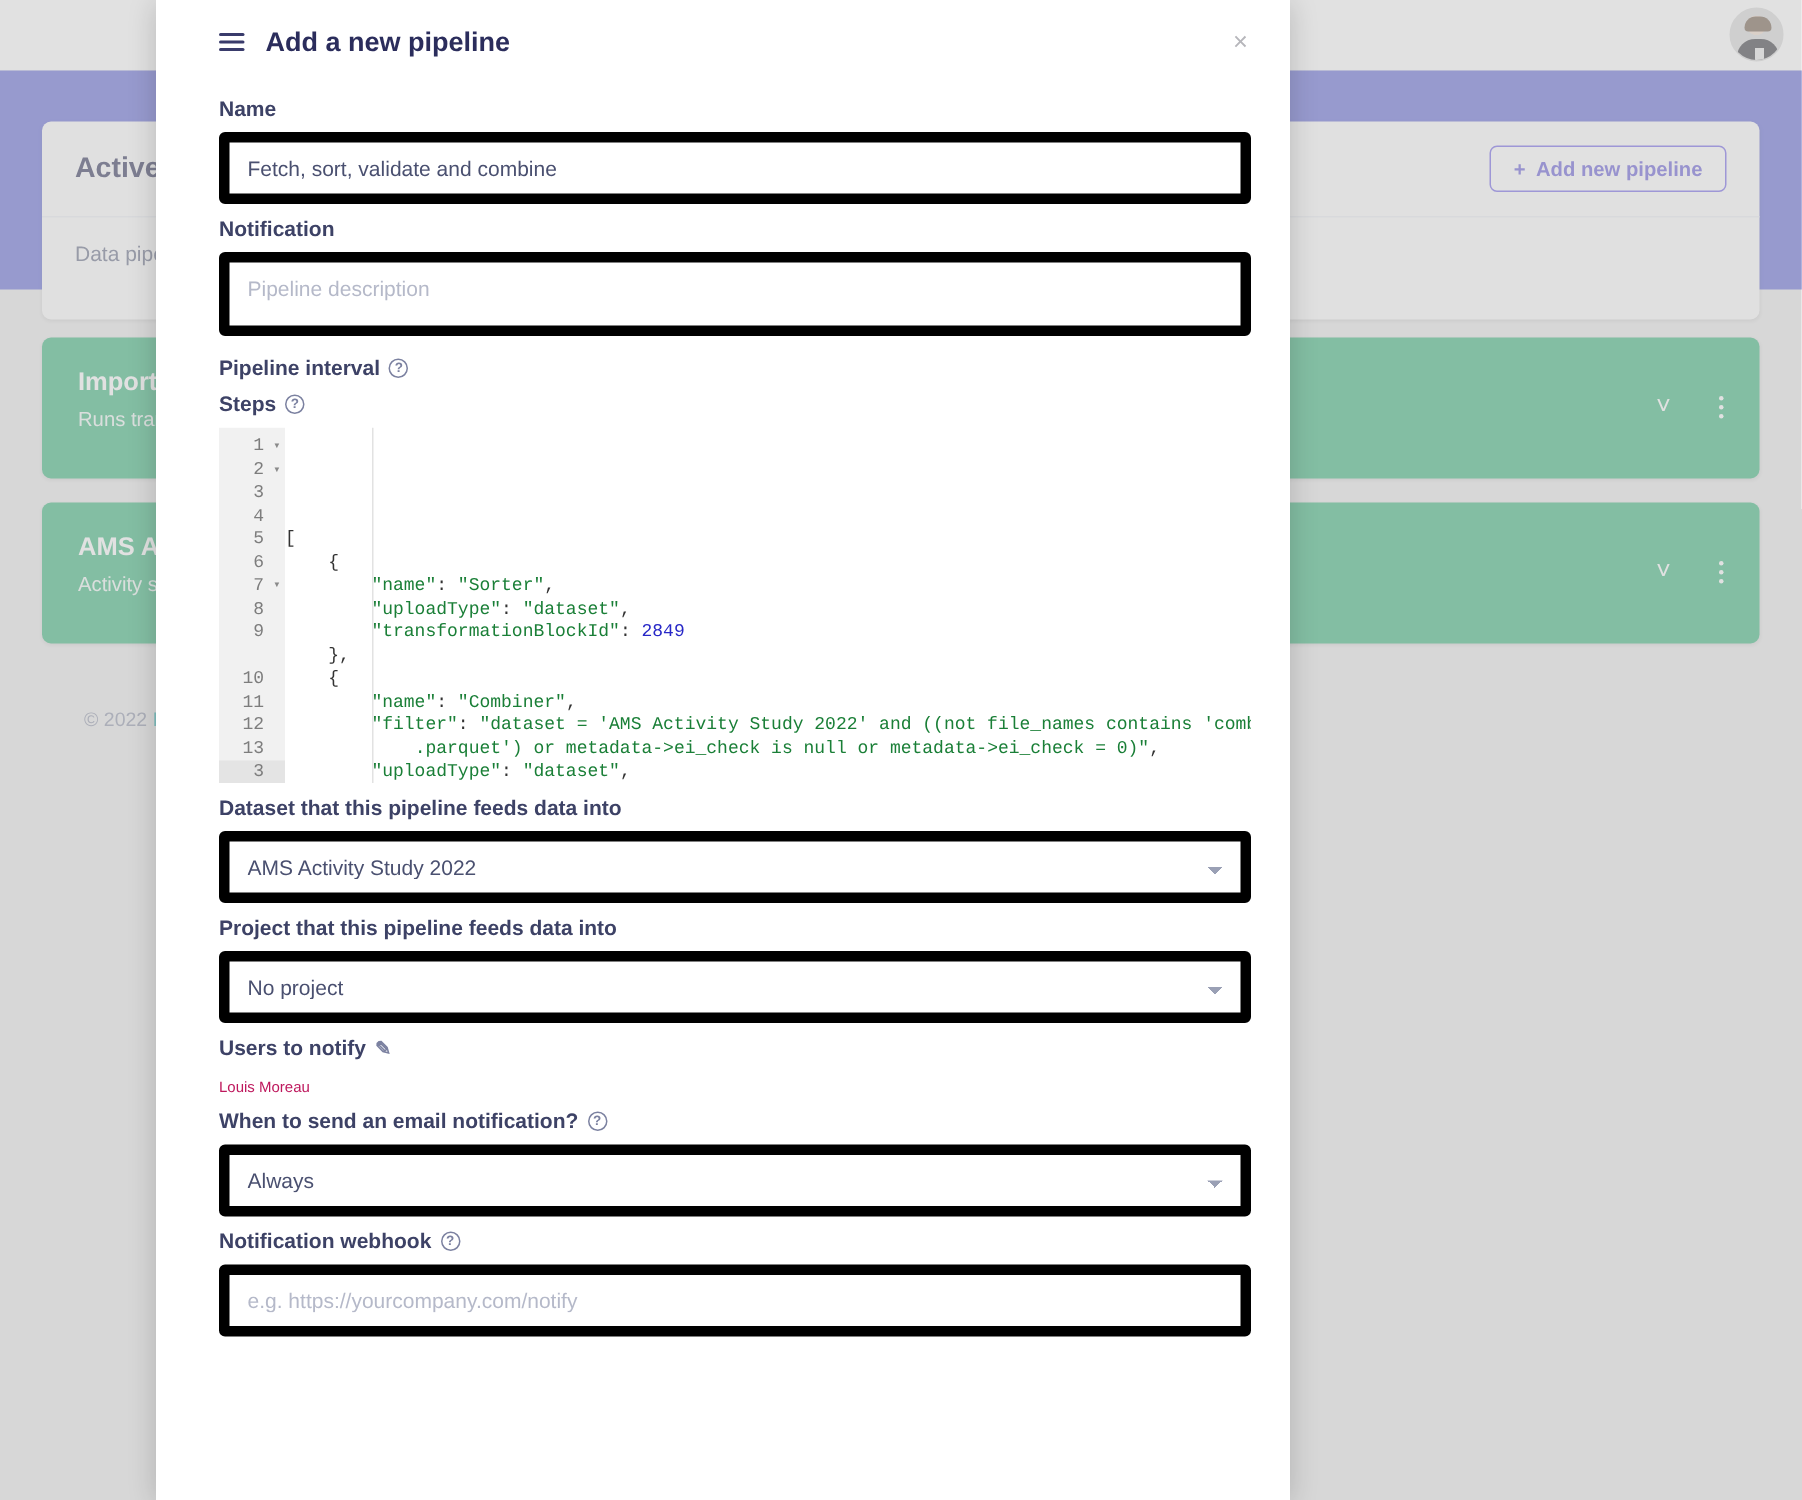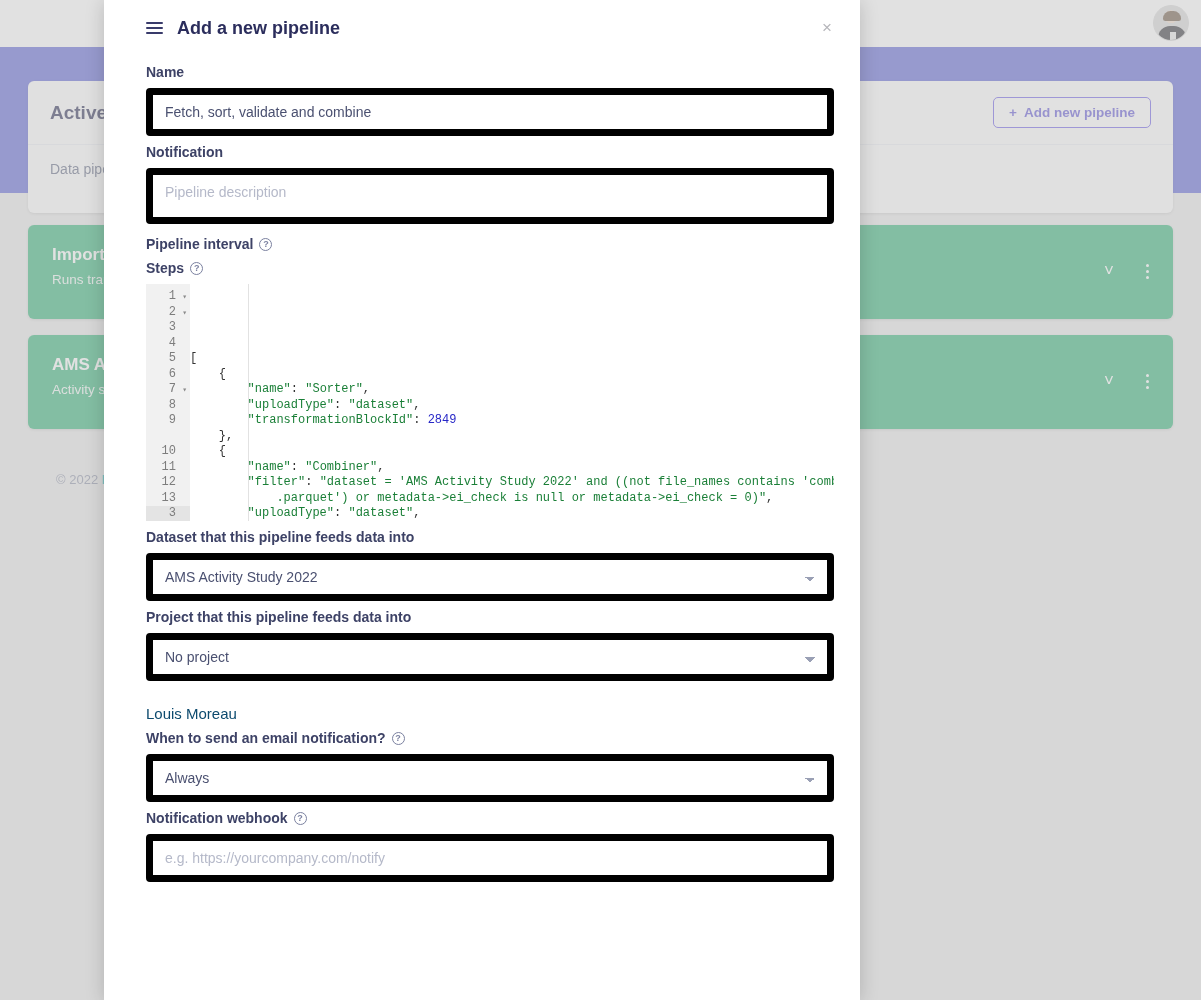--- a/index.html
+++ b/index.html
@@ -311,21 +311,25 @@
     </div>
 
     <div class="field">
       <div class="label">Project that this pipeline feeds data into</div>
       <select class="select">
         <option>No project</option>
       </select>
     </div>
 
     <div class="field">
-      <div style="font-size:15px;color:#0c4a6e;margin-top:24px;">Louis Moreau</div>
+      <div class="label">
+        <span>Users to notify</span>
+        <span style="color:#7b81a0;font-size:13px;">✎</span>
+      </div>
+      <div style="font-size:10px;color:#be185d;margin-top:14px;">Louis Moreau</div>
     </div>
 
     <div class="field">
       <div class="label">
         <span>When to send an email notification?</span>
         <span class="help">?</span>
       </div>
       <select class="select">
         <option>Always</option>
       </select>

